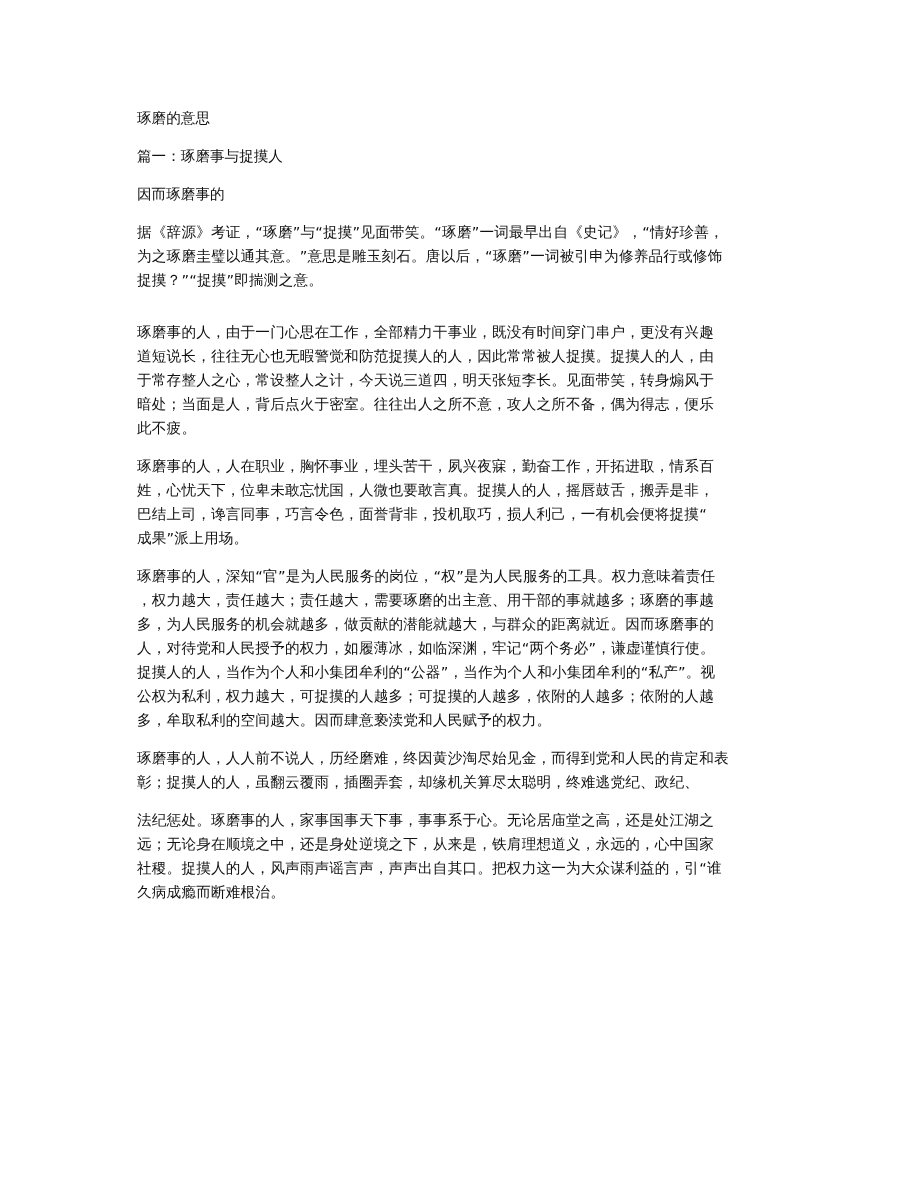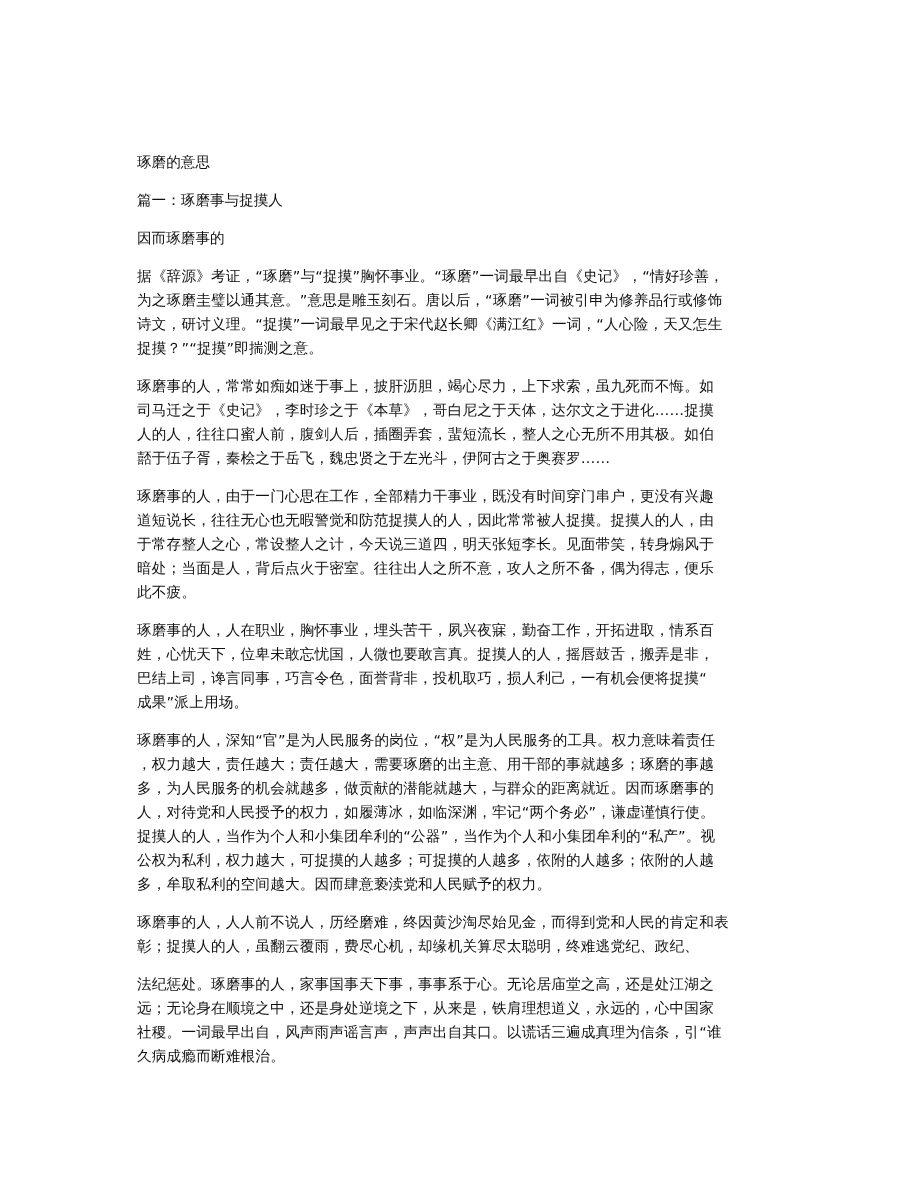--- a/index.html
+++ b/index.html
@@ -5,51 +5,43 @@
   html, body { margin: 0; padding: 0; background: #ffffff; }
   body { width: 920px; height: 1191px; position: relative; overflow: hidden; }
   .page {
     position: absolute;
     left: 137px;
     top: 106px;
     width: 650px;
     font-family: "DejaVu Sans", "Liberation Sans", sans-serif;
     font-size: 14.6px;
     color: #111111;
-    margin-top: 44px;
   }
   .line { height: 24px; line-height: 24px; white-space: nowrap; letter-spacing: 0.2px; }
   .gap { height: 14px; }
   .title-line { height: 24px; line-height: 24px; }
 </style>
 </head>
 <body>
 
 <div class="page">
   <div class="title-line">琢磨的意思</div>
   <div class="gap"></div>
   <div class="title-line">篇一：琢磨事与捉摸人</div>
   <div class="gap"></div>
   <div class="title-line">因而琢磨事的</div>
   <div class="gap"></div>
 
   <div>
-    <div class="line">据《辞源》考证，“琢磨”与“捉摸”胸怀事业。“琢磨”一词最早出自《史记》，“情好珍善，</div>
+    <div class="line">据《辞源》考证，“琢磨”与“捉摸”见面带笑。“琢磨”一词最早出自《史记》，“情好珍善，</div>
     <div class="line">为之琢磨圭璧以通其意。”意思是雕玉刻石。唐以后，“琢磨”一词被引申为修养品行或修饰</div>
-    <div class="line">诗文，研讨义理。“捉摸”一词最早见之于宋代赵长卿《满江红》一词，“人心险，天又怎生</div>
     <div class="line">捉摸？”“捉摸”即揣测之意。</div>
   </div>
   <div class="gap"></div>
 
-  <div>
-    <div class="line">琢磨事的人，常常如痴如迷于事上，披肝沥胆，竭心尽力，上下求索，虽九死而不悔。如</div>
-    <div class="line">司马迁之于《史记》，李时珍之于《本草》，哥白尼之于天体，达尔文之于进化……捉摸</div>
-    <div class="line">人的人，往往口蜜人前，腹剑人后，插圈弄套，蜚短流长，整人之心无所不用其极。如伯</div>
-    <div class="line">嚭于伍子胥，秦桧之于岳飞，魏忠贤之于左光斗，伊阿古之于奥赛罗……</div>
-  </div>
   <div class="gap"></div>
 
   <div>
     <div class="line">琢磨事的人，由于一门心思在工作，全部精力干事业，既没有时间穿门串户，更没有兴趣</div>
     <div class="line">道短说长，往往无心也无暇警觉和防范捉摸人的人，因此常常被人捉摸。捉摸人的人，由</div>
     <div class="line">于常存整人之心，常设整人之计，今天说三道四，明天张短李长。见面带笑，转身煽风于</div>
     <div class="line">暗处；当面是人，背后点火于密室。往往出人之所不意，攻人之所不备，偶为得志，便乐</div>
     <div class="line">此不疲。</div>
   </div>
   <div class="gap"></div>
@@ -68,23 +60,23 @@
     <div class="line">多，为人民服务的机会就越多，做贡献的潜能就越大，与群众的距离就近。因而琢磨事的</div>
     <div class="line">人，对待党和人民授予的权力，如履薄冰，如临深渊，牢记“两个务必”，谦虚谨慎行使。</div>
     <div class="line">捉摸人的人，当作为个人和小集团牟利的“公器”，当作为个人和小集团牟利的“私产”。视</div>
     <div class="line">公权为私利，权力越大，可捉摸的人越多；可捉摸的人越多，依附的人越多；依附的人越</div>
     <div class="line">多，牟取私利的空间越大。因而肆意亵渎党和人民赋予的权力。</div>
   </div>
   <div class="gap"></div>
 
   <div>
     <div class="line">琢磨事的人，人人前不说人，历经磨难，终因黄沙淘尽始见金，而得到党和人民的肯定和表</div>
-    <div class="line">彰；捉摸人的人，虽翻云覆雨，费尽心机，却缘机关算尽太聪明，终难逃党纪、政纪、</div>
+    <div class="line">彰；捉摸人的人，虽翻云覆雨，插圈弄套，却缘机关算尽太聪明，终难逃党纪、政纪、</div>
   </div>
   <div class="gap"></div>
 
   <div>
     <div class="line">法纪惩处。琢磨事的人，家事国事天下事，事事系于心。无论居庙堂之高，还是处江湖之</div>
     <div class="line">远；无论身在顺境之中，还是身处逆境之下，从来是，铁肩理想道义，永远的，心中国家</div>
-    <div class="line">社稷。一词最早出自，风声雨声谣言声，声声出自其口。以谎话三遍成真理为信条，引“谁</div>
+    <div class="line">社稷。捉摸人的人，风声雨声谣言声，声声出自其口。把权力这一为大众谋利益的，引“谁</div>
     <div class="line">久病成瘾而断难根治。</div>
   </div>
 </div>
 
 </body></html>

